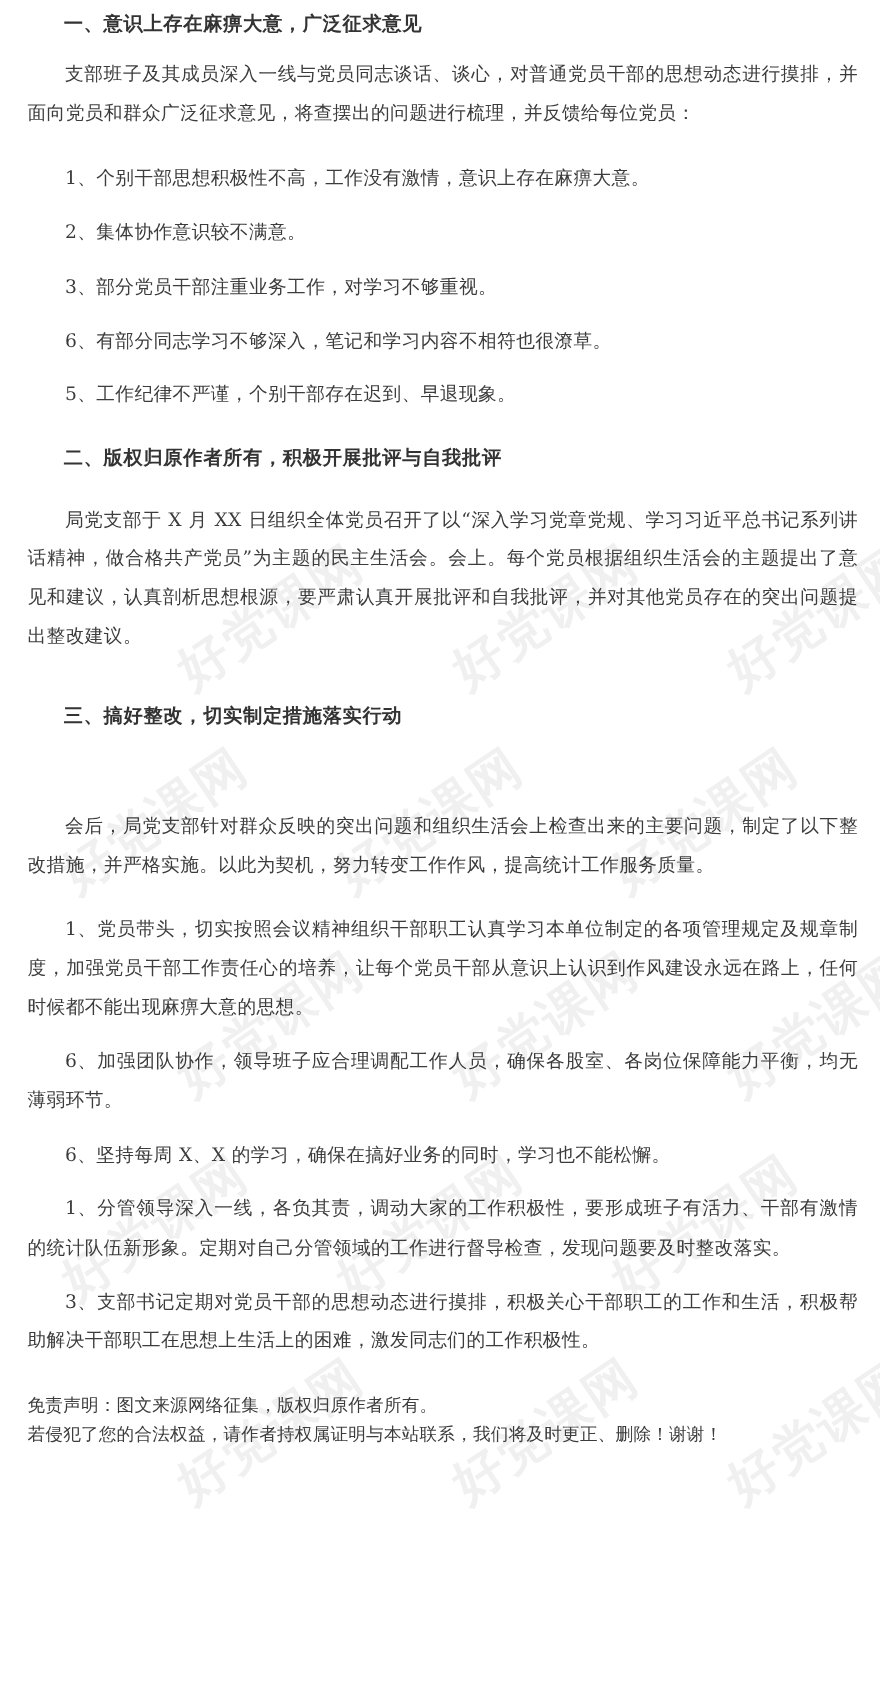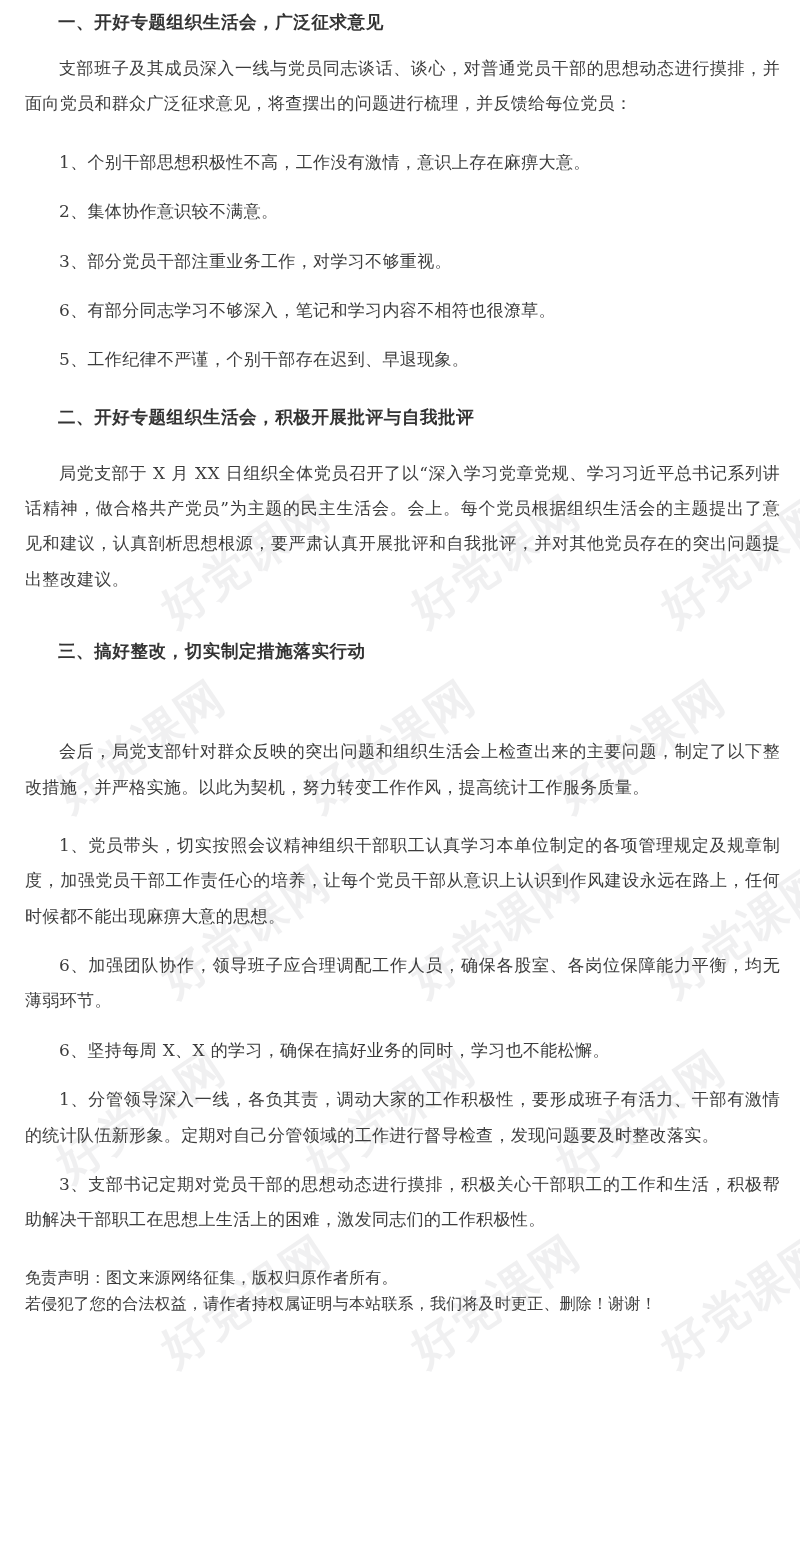--- a/index.html
+++ b/index.html
@@ -122,35 +122,35 @@
       <span class="watermark" style="font-size: 46px; left: 45px; top: 1085px;">好党课网</span>
       <span class="watermark" style="font-size: 46px; left: 295px; top: 1085px;">好党课网</span>
       <span class="watermark" style="font-size: 46px; left: 545px; top: 1085px;">好党课网</span>
       <span class="watermark" style="font-size: 46px; left: 150px; top: 1270px;">好党课网</span>
       <span class="watermark" style="font-size: 46px; left: 400px; top: 1270px;">好党课网</span>
       <span class="watermark" style="font-size: 46px; left: 650px; top: 1270px;">好党课网</span>
     </div>
 
   <div id="content">
 
-    <h2 class="doc-heading">一、开好专题组织生活会，广泛征求意见</h2>
+    <h2 class="doc-heading">一、意识上存在麻痹大意，广泛征求意见</h2>
 
     <p class="doc-para">支部班子及其成员深入一线与党员同志谈话、谈心，对普通党员干部的思想动态进行摸排，并面向党员和群众广泛征求意见，将查摆出的问题进行梳理，并反馈给每位党员：</p>
 
     <div class="spacer-sm"></div>
 
     <p class="doc-para list-item">1、个别干部思想积极性不高，工作没有激情，意识上存在麻痹大意。</p>
     <p class="doc-para list-item">2、集体协作意识较不满意。</p>
     <p class="doc-para list-item">3、部分党员干部注重业务工作，对学习不够重视。</p>
     <p class="doc-para list-item">6、有部分同志学习不够深入，笔记和学习内容不相符也很潦草。</p>
     <p class="doc-para list-item">5、工作纪律不严谨，个别干部存在迟到、早退现象。</p>
 
     <div class="spacer-sm"></div>
 
-    <h2 class="doc-heading">二、开好专题组织生活会，积极开展批评与自我批评</h2>
+    <h2 class="doc-heading">二、版权归原作者所有，积极开展批评与自我批评</h2>
 
     <div class="spacer-sm"></div>
 
     <p class="doc-para">局党支部于 X 月 XX 日组织全体党员召开了以“深入学习党章党规、学习习近平总书记系列讲话精神，做合格共产党员”为主题的民主生活会。会上。每个党员根据组织生活会的主题提出了意见和建议，认真剖析思想根源，要严肃认真开展批评和自我批评，并对其他党员存在的突出问题提出整改建议。</p>
 
     <div class="spacer-md"></div>
 
     <h2 class="doc-heading">三、搞好整改，切实制定措施落实行动</h2>
 
     <div class="spacer-lg"></div>

